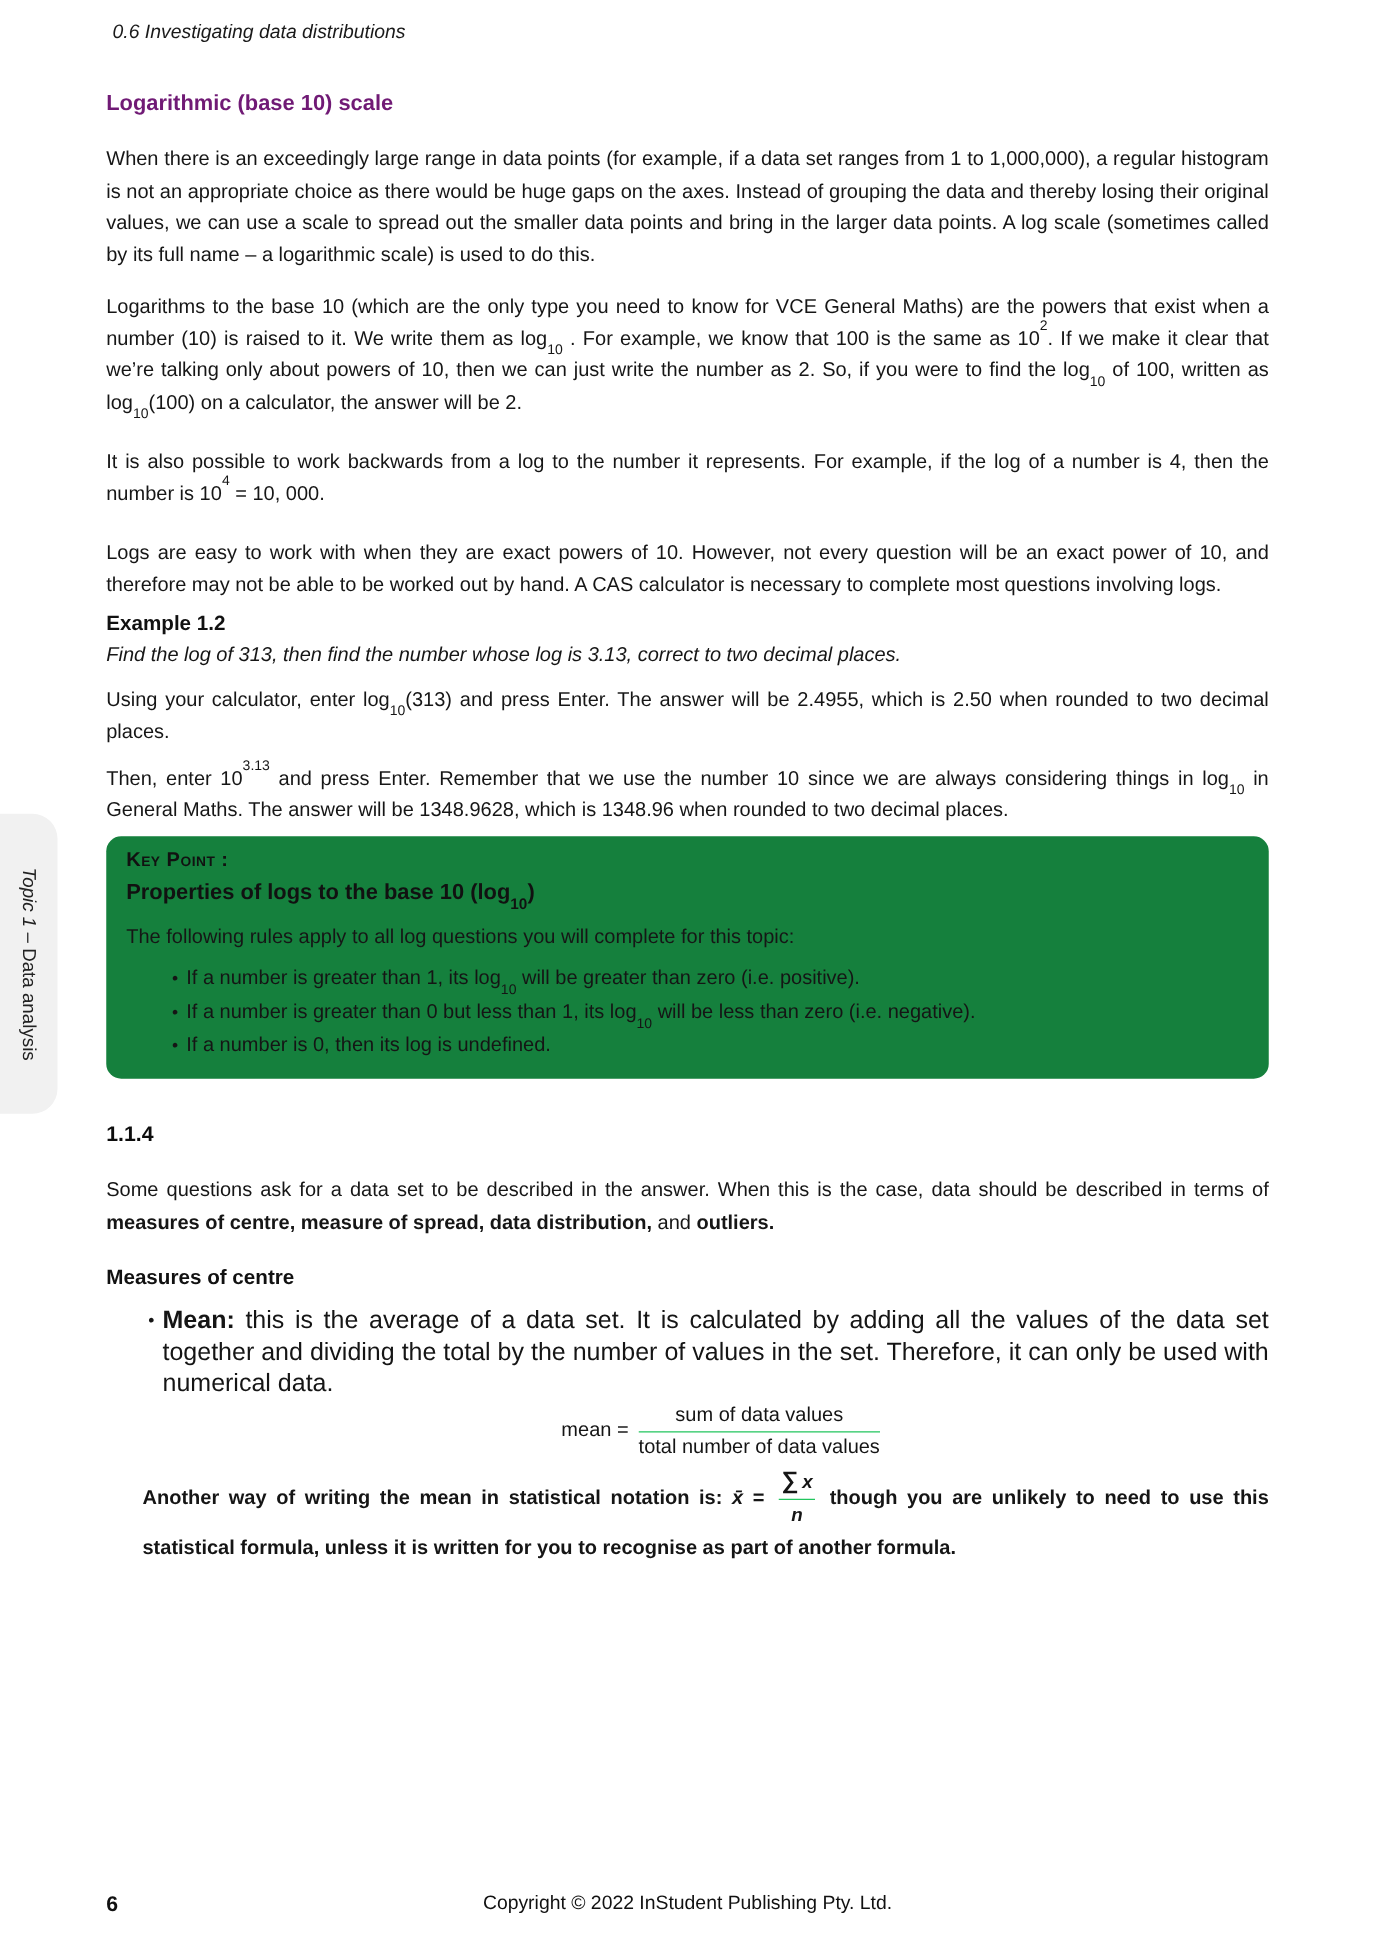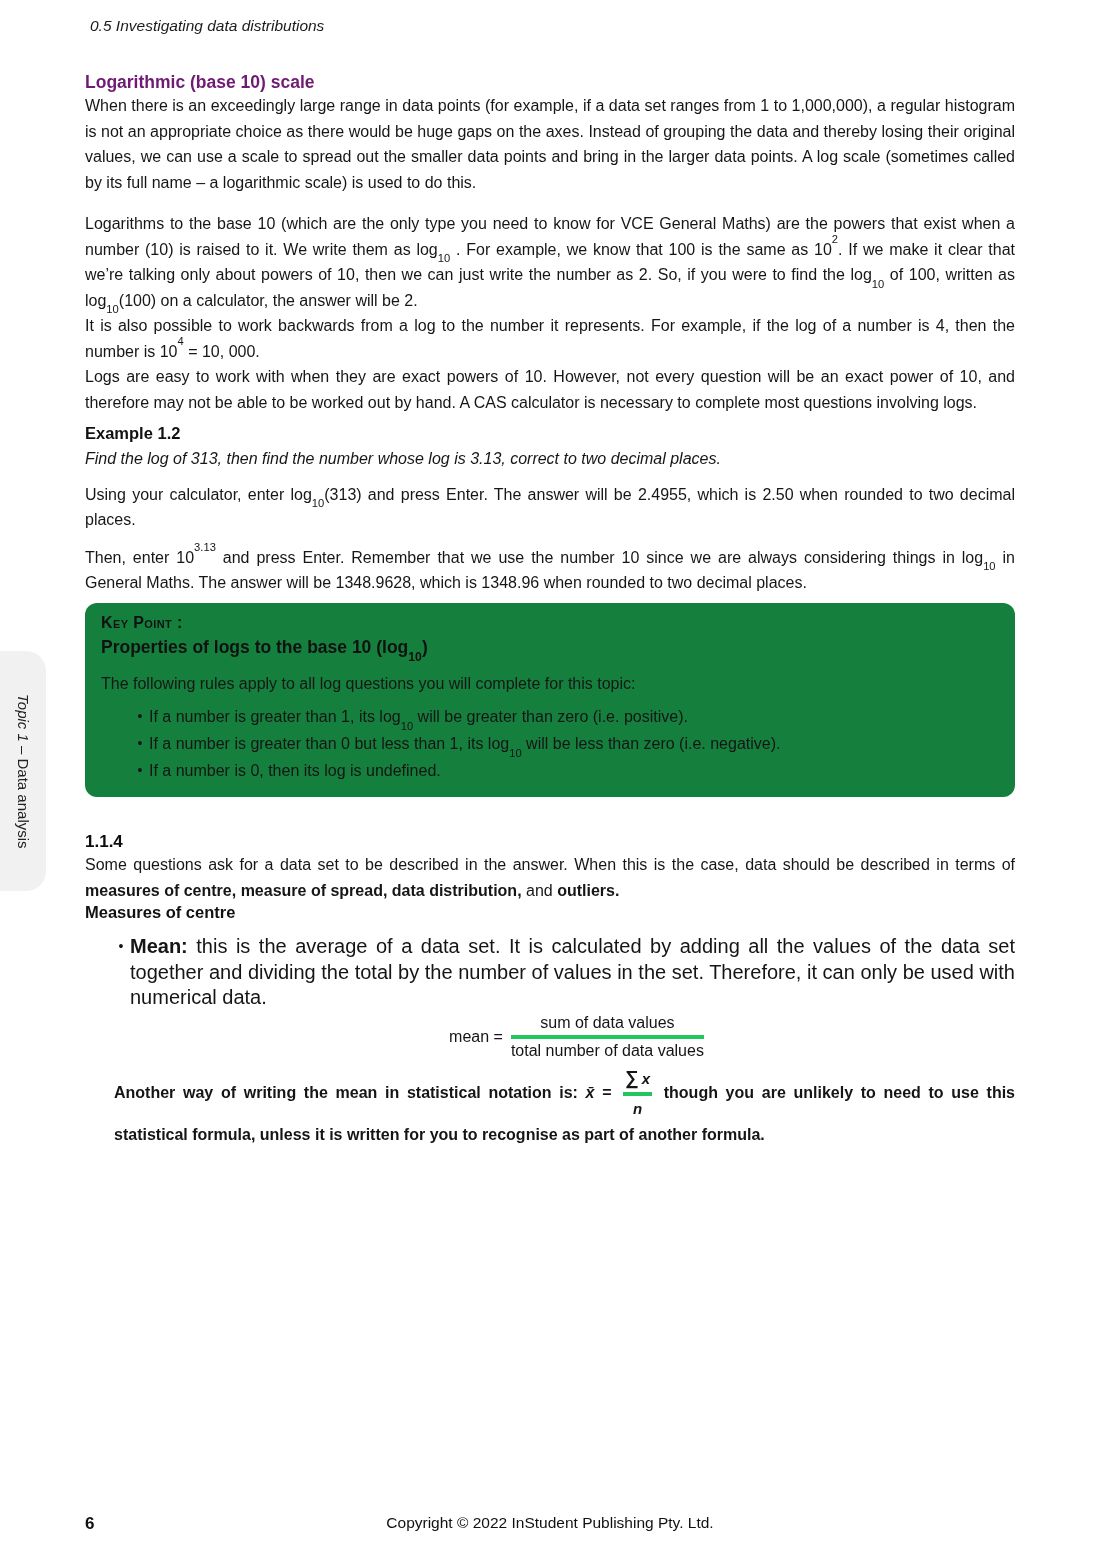--- a/index.html
+++ b/index.html
@@ -40,21 +40,21 @@
   .h-bold16 { font-size: 16.5px; font-weight: bold; color: #111; }
 
   p.para {
     font-size: 16px; line-height: 25.5px;
     text-align: justify; color: #161616;
   }
   sub { font-size: 0.7em; line-height: 0; position: relative; top: 0.3em; }
   sup { font-size: 0.7em; line-height: 0; position: relative; top: -0.45em; }
   .mt10 { margin-top: 10px; }
   .mt12 { margin-top: 12px; }
-  .mt14 { margin-top: 0; }
+  .mt14 { margin-top: 22px; }
   .mt16 { margin-top: 16px; }
 
   .example-title { margin-top: 9px; }
   .example-prompt { font-style: italic; margin-top: 3px; }
 
   .keypoint {
     margin-top: 7px;
     background: #15803d;
     border-radius: 12px;
     padding: 11px 16px 13px 16px;
@@ -84,21 +84,21 @@
   .formula-block {
     margin-left: 53px;
     margin-top: 3px;
     text-align: center;
     font-size: 16px;
   }
   .frac {
     display: inline-flex; flex-direction: column;
     vertical-align: middle; text-align: center;
   }
-  .frac .num { border-bottom: 4px solid #22c55e; padding: 0 5px 3px 5px; }
+  .frac .num { border-bottom: 1px solid #22c55e; padding: 0 5px 3px 5px; }
   .frac .den { padding-top: 3px; }
   .formula-lhs { display: inline-block; margin-right: 8px; vertical-align: middle; }
 
   .stat-note {
     margin-left: 29px; margin-top: 5px;
     font-size: 16px; line-height: 25.5px; text-align: justify; font-weight: bold;
   }
   .stat-note .xbar { font-style: italic; }
   .stat-note .inline-frac { font-size: 15px; margin: 0 4px; }
   .stat-note .inline-frac .num { padding: 0 2px 1px 2px; }
@@ -111,21 +111,21 @@
     font-size: 15.5px; color: #111;
   }
   .footer .page-num { position: absolute; left: 0; top: 0; font-weight: bold; font-size: 17px; }
   .footer .copyright { text-align: center; }
 </style>
 </head>
 <body>
 
 <div class="page">
 
-  <div class="running-head">0.5 Investigating data distributions</div>
+  <div class="running-head">0.6 Investigating data distributions</div>
 
   <div class="side-tab">
     <span class="vtext"><span class="it">Topic 1 – </span><span>Data analysis</span></span>
   </div>
 
   <div class="content">
 
     <div class="h-bold17">Logarithmic (base 10) scale</div>
 
     <p class="para mt14"><span>When there is an exceedingly large range in data points (for example, if a data set ranges from 1 to 1,000,000), a regular histogram is not an appropriate choice as there would be huge gaps on the axes. Instead of grouping the data and thereby losing their original values, we can use a scale to spread out the smaller data points and bring in the larger data points.  A log scale (sometimes called by its full name – a logarithmic scale) is used to do this.</span></p>

